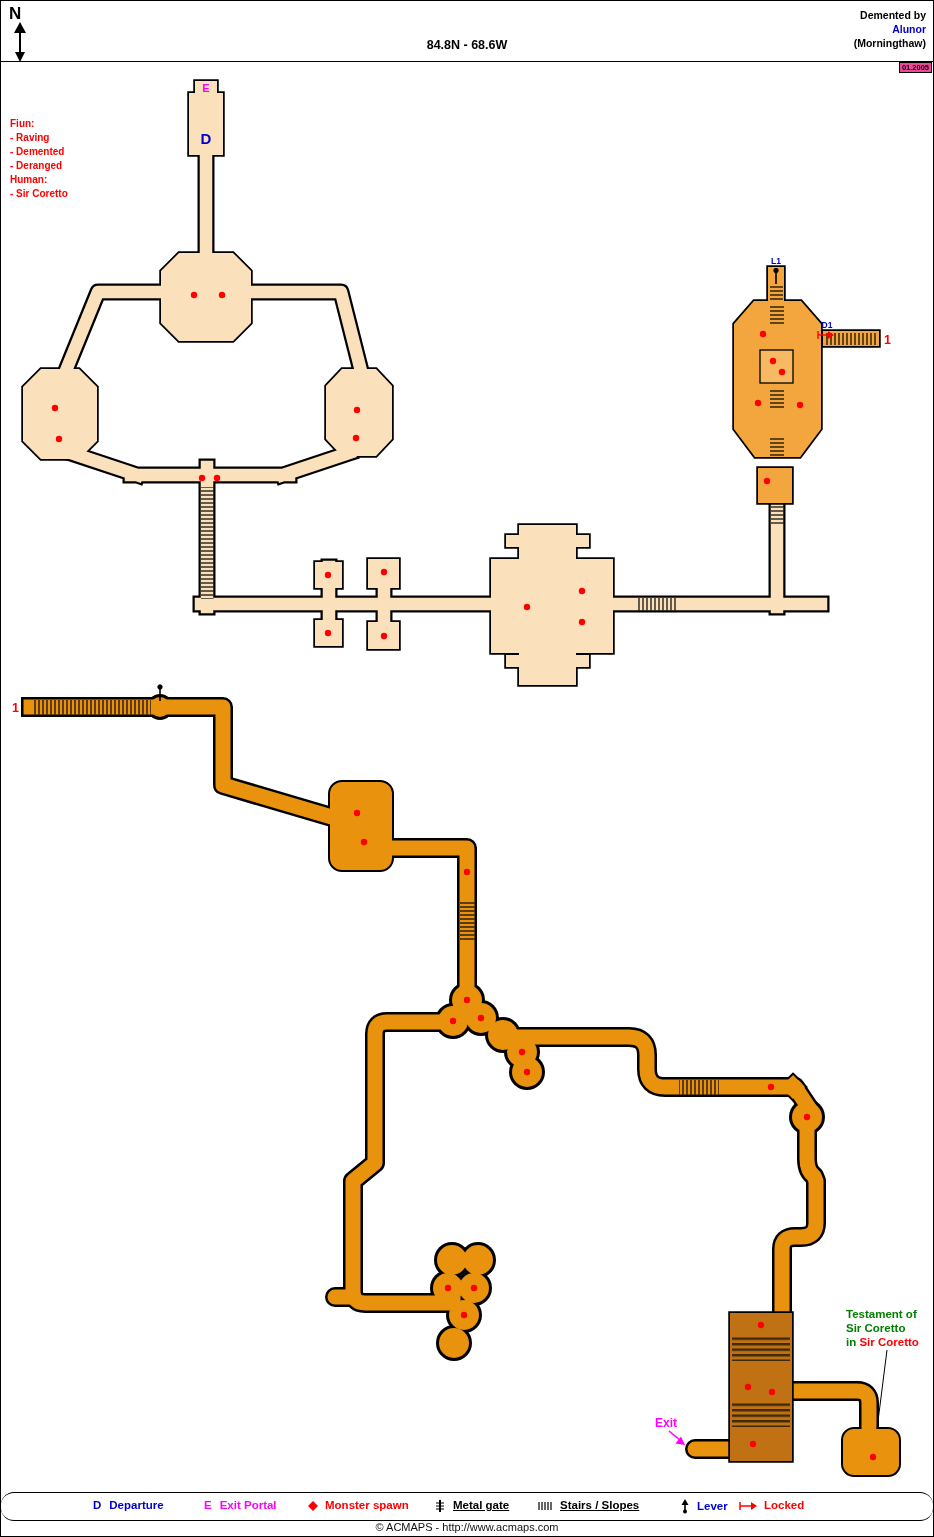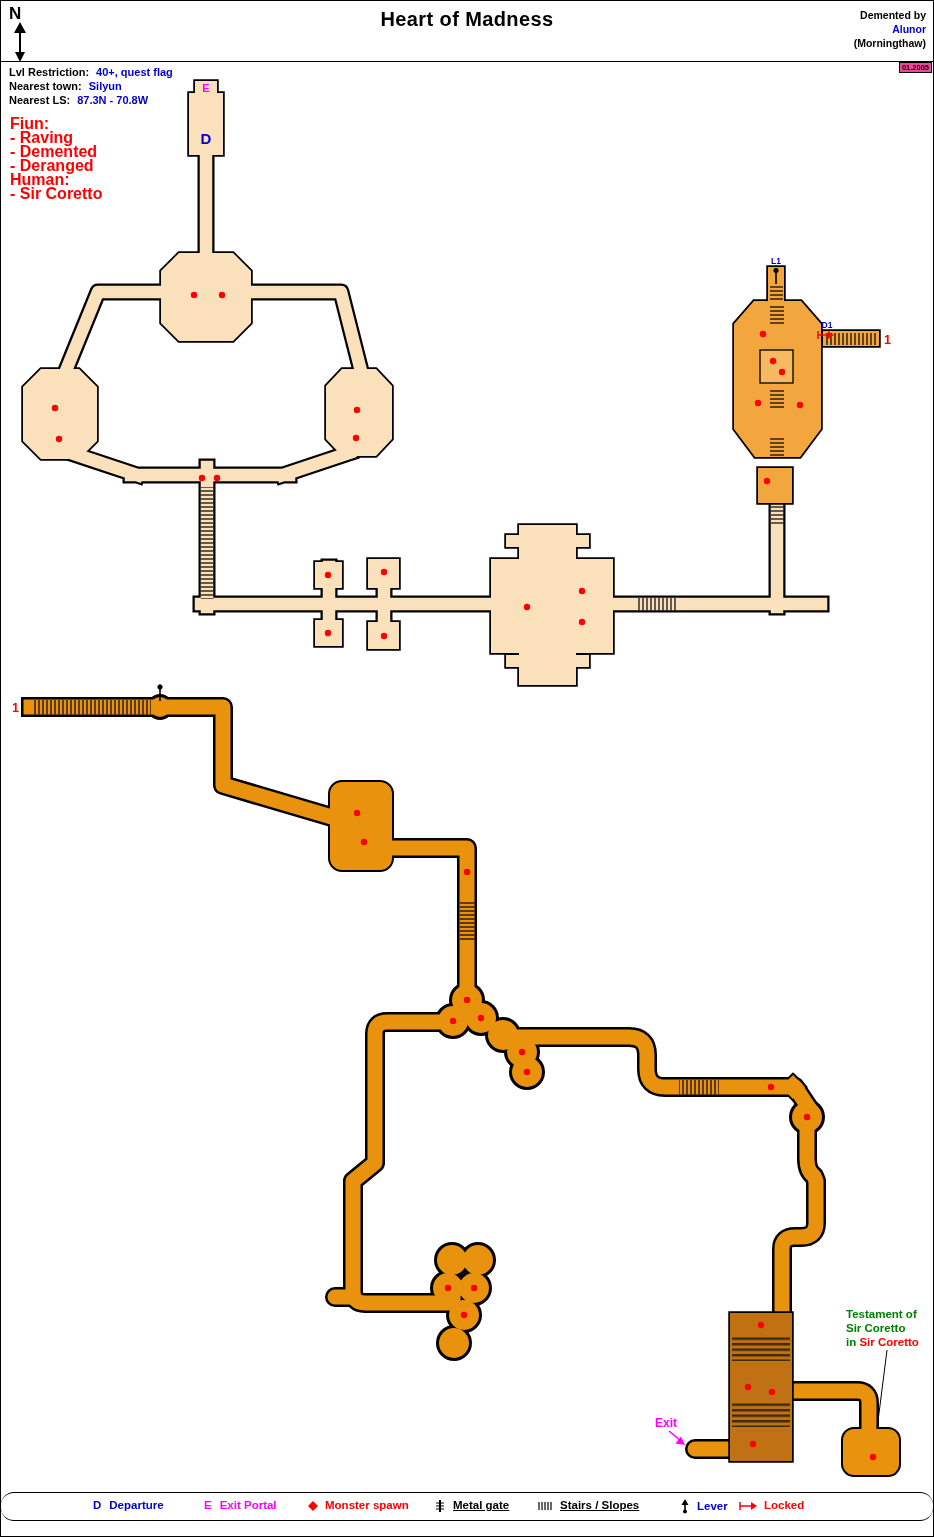--- a/index.html
+++ b/index.html
@@ -8,21 +8,21 @@
   .title{top:7px;left:0;width:100%;text-align:center;font-size:20px;font-weight:bold;letter-spacing:.4px;color:#000;}
   .subtitle{top:37px;left:0;width:100%;text-align:center;font-size:12.5px;font-weight:bold;color:#000;}
   .credits{top:7px;right:7px;text-align:right;font-size:10.5px;font-weight:bold;line-height:14px;color:#000;}
   .credits .blue{color:#0000CC;}
   .hline{left:0;width:100%;height:1px;background:#000;}
   .date-box{top:61px;right:1px;font-size:7.5px;font-weight:bold;border:1px solid #000;background:#ec4899;padding:0 2px;color:#000;}
   .compass-n{top:3px;left:8px;font-size:17px;font-weight:bold;color:#000;}
   .compass-arrow{top:21px;left:11px;}
   .info{top:64px;left:8px;font-size:11px;font-weight:bold;line-height:14px;color:#000;}
   .info .val{color:#0000CC;margin-left:7px;}
-  .monsters{top:116px;left:9px;font-size:16px;font-weight:bold;line-height:14px;color:#FF0000;}
+  .monsters{top:116px;left:9px;font-size:10px;font-weight:bold;line-height:14px;color:#FF0000;}
   .mapsvg{top:0;left:0;}
   .legend-bar{top:1491px;left:0;width:100%;height:27px;border-top:1px solid #000;border-bottom:1px solid #000;border-radius:13px;}
   .legend-item{position:absolute;top:6px;font-size:11.5px;font-weight:bold;white-space:nowrap;}
   .legend-item .sym{margin-right:8px;font-weight:bold;}
   .blue{color:#0000D0;}
   .magenta{color:#FF00FF;}
   .red{color:#FF0000;}
   .black{color:#000;text-decoration:underline;}
   .footer{top:1520px;left:0;width:100%;text-align:center;font-size:11px;color:#111;}
   .licon{vertical-align:middle;margin-right:6px;}
@@ -32,34 +32,29 @@
 <body>
 
 <div class="page">
 
   <div class="abs compass-n">N</div>
   <svg class="abs compass-arrow" width="16" height="40">
     <line x1="8" y1="7" x2="8" y2="33" stroke="#000" stroke-width="2"></line>
     <polygon points="8,0 2,11 14,11" fill="#000"></polygon>
     <polygon points="8,40 3,30 13,30" fill="#000"></polygon>
   </svg>
-  <div class="abs title">Heart of Madness</div>
+  <div class="abs subtitle">84.8N - 68.6W</div>
   <div class="abs credits">
     <div>Demented by</div>
     <div class="blue">Alunor</div>
     <div>(Morningthaw)</div>
   </div>
   <div class="abs hline" style="top:60px;"></div>
   <div class="abs date-box">01.2005</div>
 
-  <div class="abs info">
-    <div><span>Lvl Restriction:</span><span class="val">40+, quest flag</span></div>
-    <div><span>Nearest town:</span><span class="val">Silyun</span></div>
-    <div><span>Nearest LS:</span><span class="val">87.3N - 70.8W</span></div>
-  </div>
   <div class="abs monsters">
     <div>Fiun:</div>
     <div>- Raving</div>
     <div>- Demented</div>
     <div>- Deranged</div>
     <div>Human:</div>
     <div>- Sir Coretto</div>
   </div>
 
   <svg class="abs mapsvg" width="932" height="1535" viewBox="0 0 932 1535">
@@ -288,14 +283,15 @@
     </div>
     <div class="legend-item red" style="left:737px;">
       <svg class="licon" width="20" height="12">
         <line x1="2" y1="2" x2="2" y2="10" stroke="#FF0000" stroke-width="1.5"></line>
         <line x1="2" y1="6" x2="13" y2="6" stroke="#FF0000" stroke-width="1.5"></line>
         <polygon points="13,2 19,6 13,10" fill="#FF0000"></polygon>
       </svg><span>Locked</span>
     </div>
   </div>
 
+  <div class="abs footer">© ACMAPS - http://www.acmaps.com</div>
 
 </div>
 
 </body></html>

